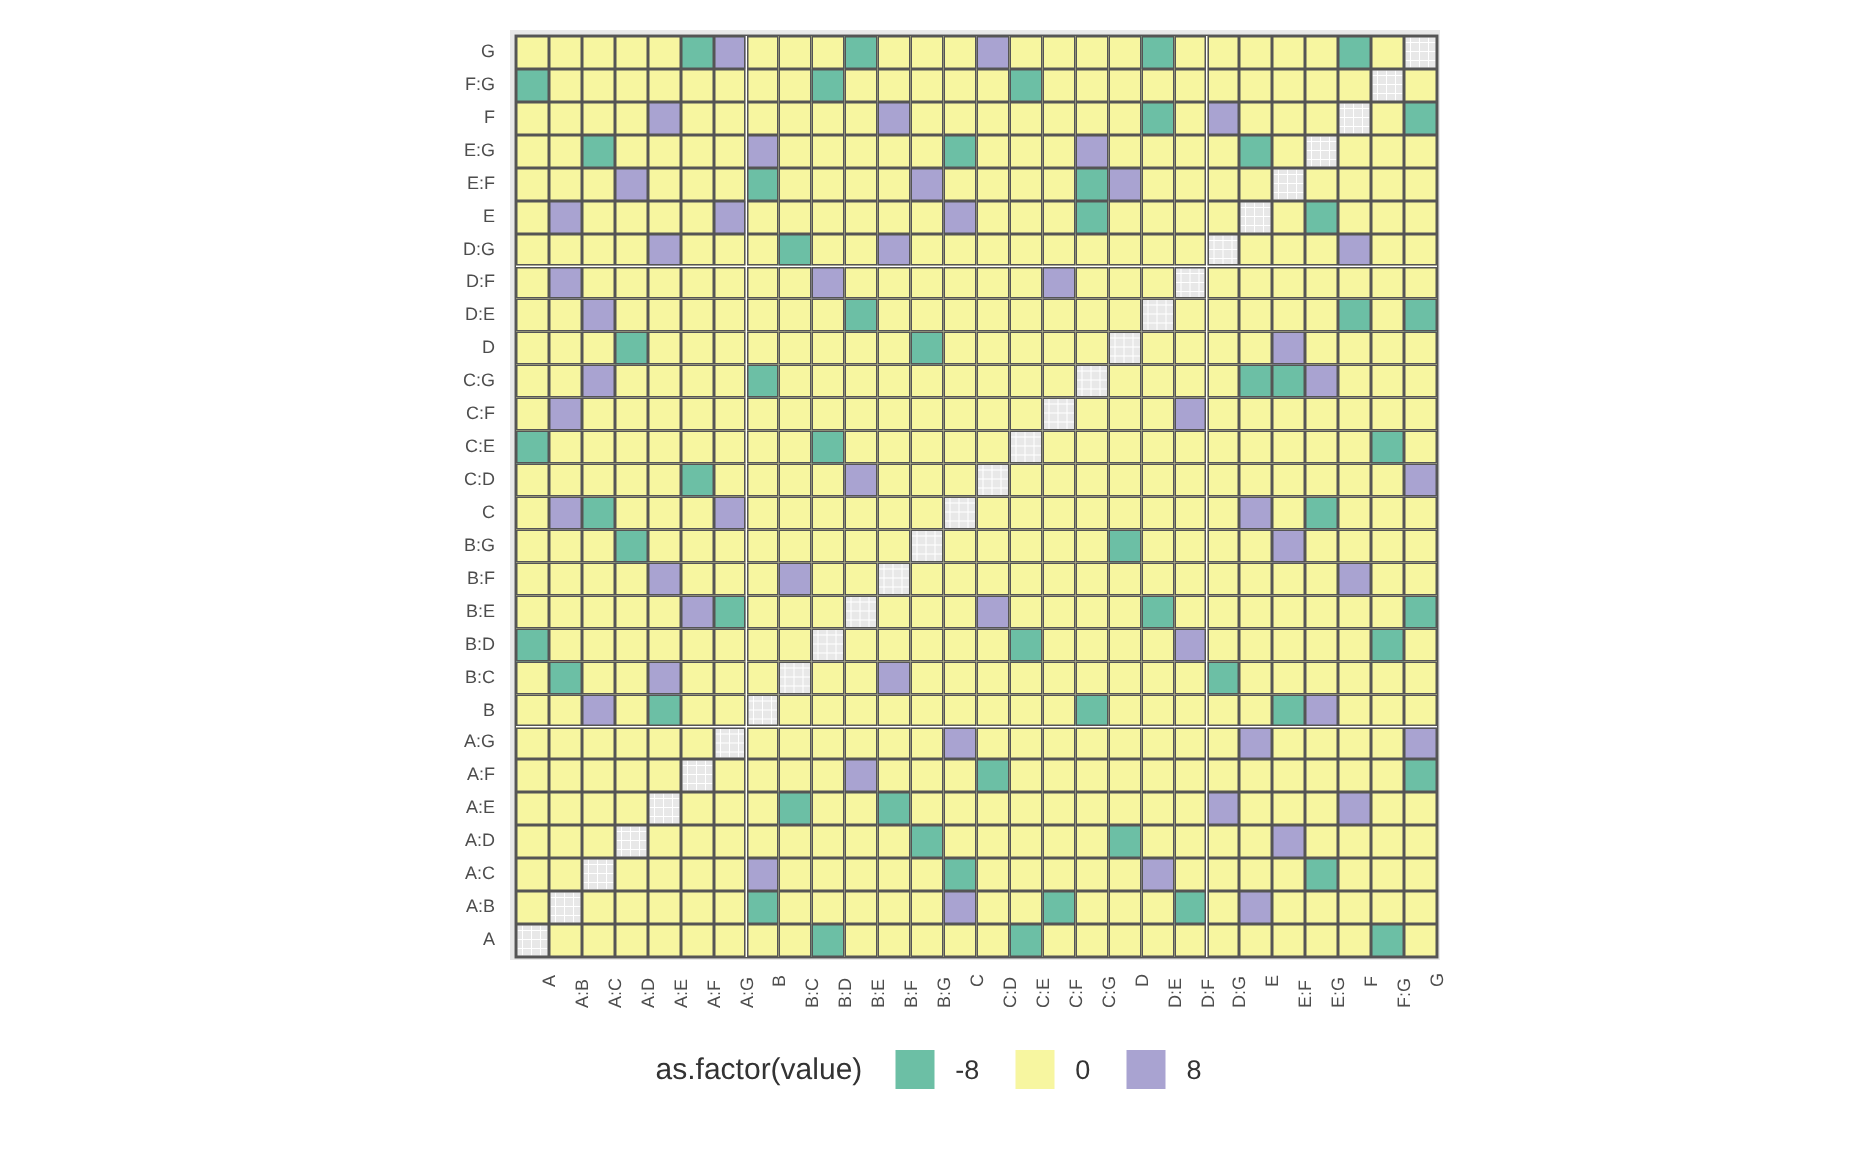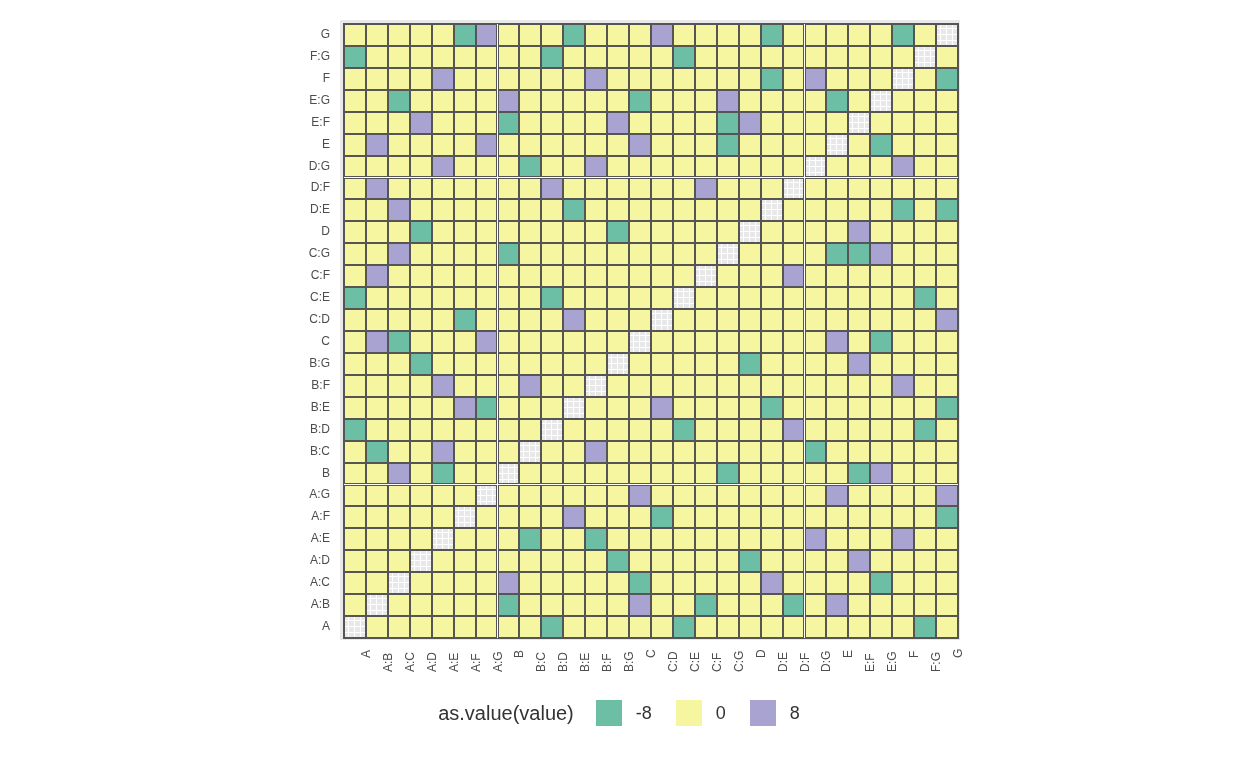--- a/index.html
+++ b/index.html
@@ -911,21 +911,21 @@
       <div class="cell" style="left: 548.214px; top: 0px; width: 21.9286px; height: 21.9286px; background: rgb(108, 191, 165);"></div>
       <div class="cell" style="left: 570.143px; top: 0px; width: 21.9286px; height: 21.9286px; background: rgb(247, 246, 160);"></div>
       <div class="cell na" style="left: 592.071px; top: 0px; width: 21.9286px; height: 21.9286px;"></div>
     </div>
 </div>
 
 <div id="xlab-col"></div>
 
 <div class="legend">
   <div class="legend-inner">
-    <span class="legend-title">as.value(value)</span>
+    <span class="legend-title">as.factor(value)</span>
     <span class="swatch" id="sw0" style="background: rgb(108, 191, 165);"></span>
     <span class="legend-label">-8</span>
     <span class="swatch" id="sw1" style="background: rgb(247, 246, 160);"></span>
     <span class="legend-label">0</span>
     <span class="swatch" id="sw2" style="background: rgb(169, 163, 209);"></span>
     <span class="legend-label">8</span>
   </div>
 </div>
 
 <div class="xlab" style="position: absolute; left: 358.964px; top: 658px;">A</div>

